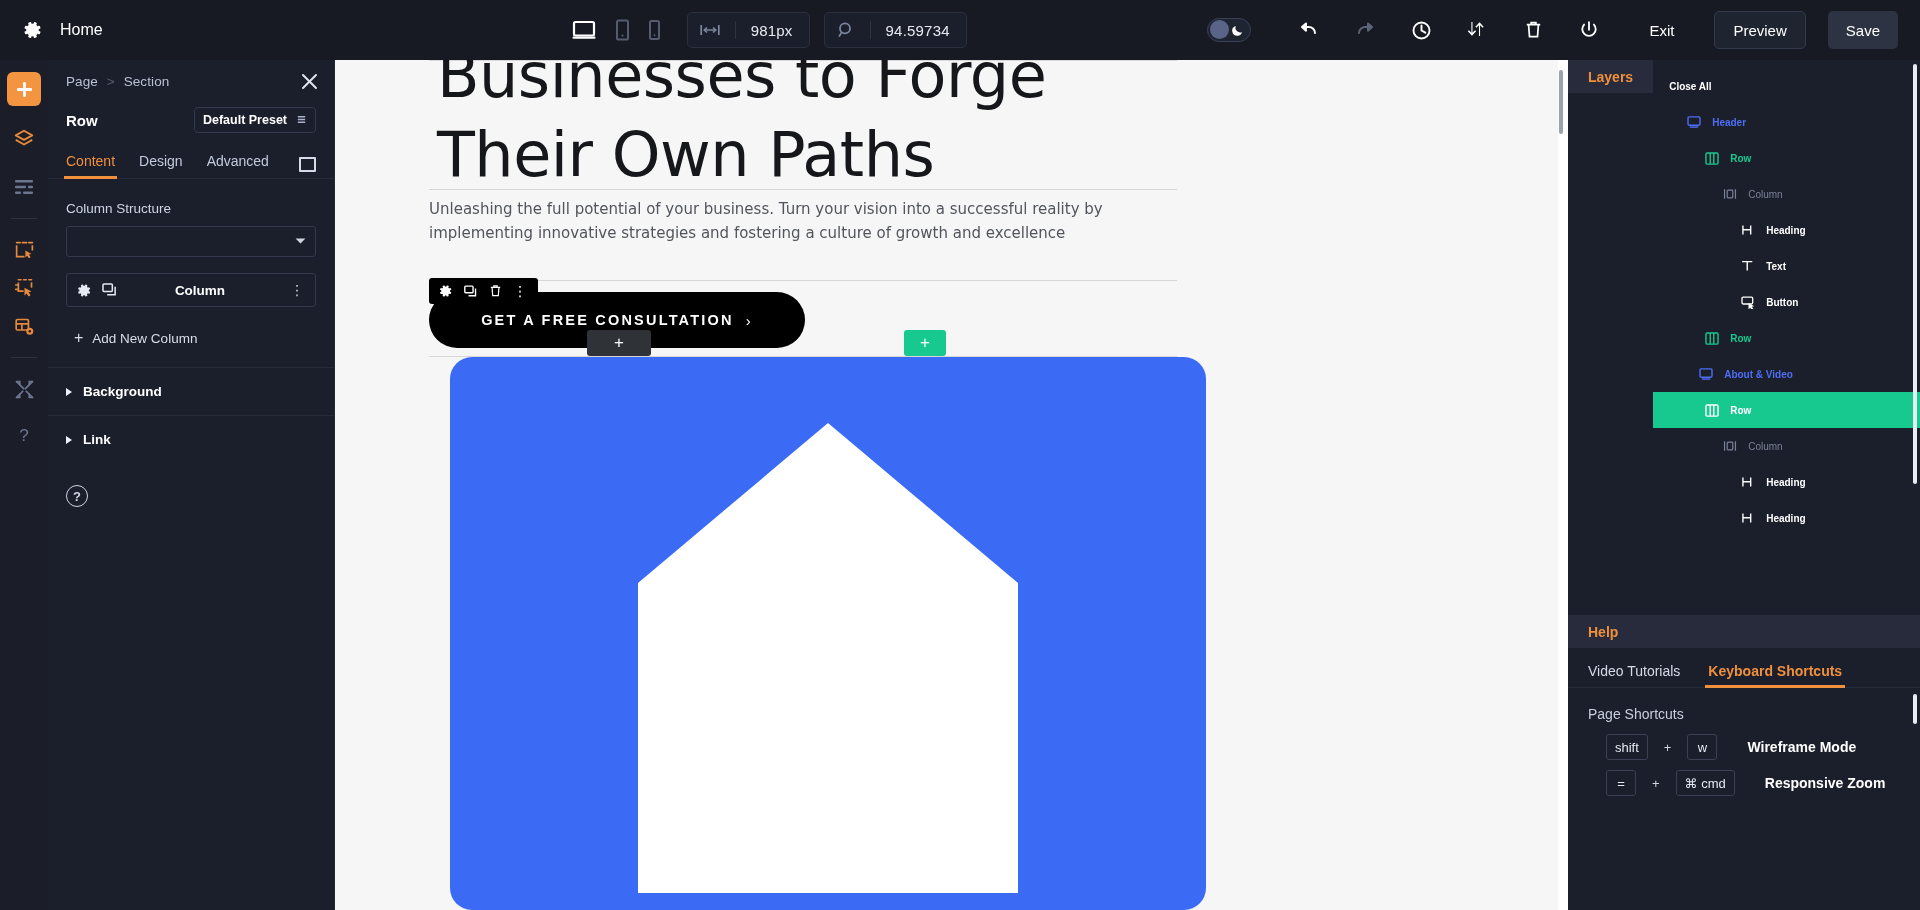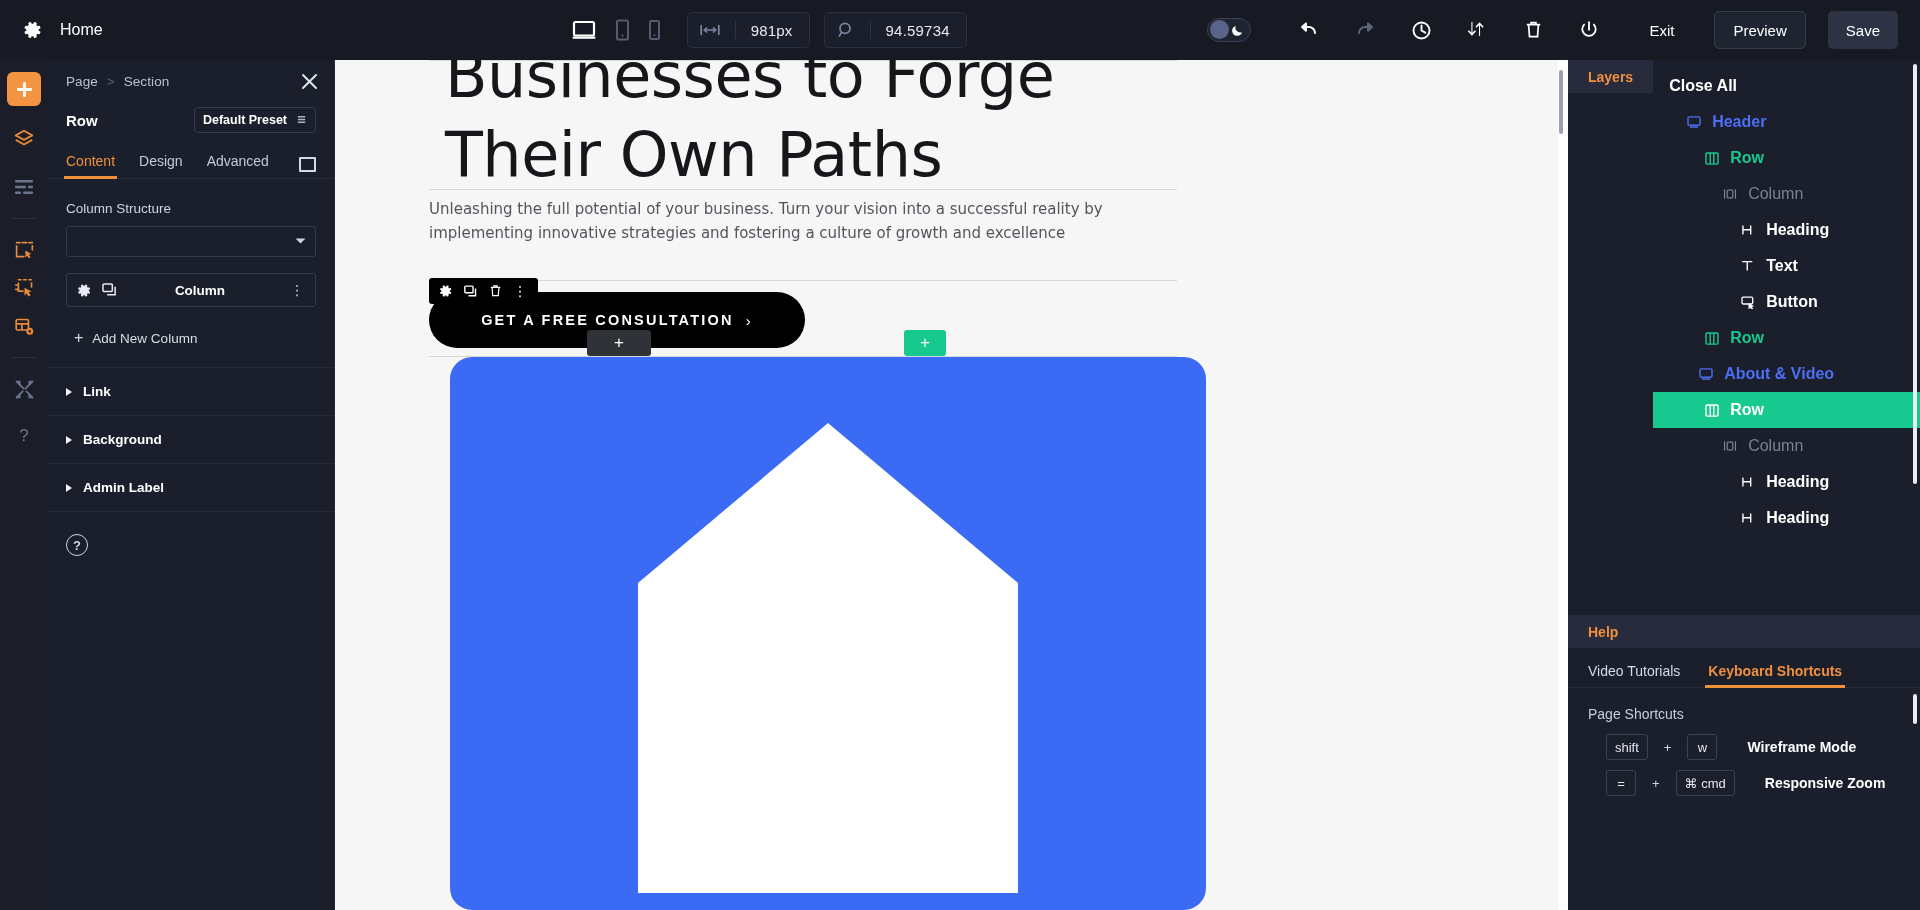--- a/index.html
+++ b/index.html
@@ -198,21 +198,21 @@
   }
   .cv-scrollbar i {
     position: absolute; top: 10px; left: 1px; width: 4px; height: 64px;
     background: #9aa0ad; border-radius: 2px; display: block;
   }
   .cv-inner {
     position: absolute; left: 0; top: 0; width: 1223px; height: 850px;
     background: #f6f6f6;
   }
   .hero-wrap {
-    position: absolute; left: 110px; top: 0px; width: 748px;
+    position: absolute; left: 102px; top: 0px; width: 748px;
   }
   .hero-h1 {
     font-family: "DejaVu Sans", sans-serif;
     font-size: 62px; line-height: 1.28; font-weight: 400;
     color: #16171a; letter-spacing: -0.5px;
     white-space: nowrap;
   }
   .hero-h1 .l1 { display:block; margin-top: -24px; }
   .hbox-line {
     position: absolute; left: 94px; width: 748px; height: 1px; background: #d7d7d7;
@@ -289,21 +289,21 @@
   .lay-search .si { color: #b3bace; display: flex; }
   .lay-search .sinput {
     flex: 1; background: transparent; border: none; outline: none;
     color: #c3c9da; font-size: 14px; font-family: "Liberation Sans", sans-serif;
   }
   .lay-search .sinput::placeholder { color: #c3c9da; }
   .lay-filter { color: #eef1f7; cursor: pointer; display: flex; }
   .lay-tree { flex: 1; overflow: hidden; position: relative; padding-top: 8px; }
   .lay-row {
     height: 36px; display: flex; align-items: center; gap: 9px;
-    font-size: 16px; cursor: pointer; padding-right: 12px;
+    font-size: 10px; cursor: pointer; padding-right: 12px;
   }
   .lay-row .lico { display: flex; align-items: center; width: 16px; }
   .lay-row.closeall { color: #ffffff; font-weight: 700; padding-left: 16px; }
   .lay-row.section { color: #4d6ef5; font-weight: 700; }
   .lay-row.rowr { color: #17c98e; font-weight: 700; }
   .lay-row.column { color: #7a8197; }
   .lay-row.module { color: #ffffff; font-weight: 700; }
   .lay-row.selected { background: #17c98e; color: #ffffff; font-weight: 700; }
   .lay-scroll {
     position: absolute; right: 3px; top: 4px; width: 4px; height: 420px;
@@ -580,29 +580,25 @@
       </div>
 
       <div class="addnew">
         <span class="plus">+</span>
         <span>Add New Column</span>
       </div>
     </div>
 
     <div class="acc">
       <span class="tri"></span>
-      <span>Link</span>
+      <span>Background</span>
     </div>
     <div class="acc">
       <span class="tri"></span>
-      <span>Background</span>
-    </div>
-    <div class="acc" style="border-bottom:1px solid #262b3a">
-      <span class="tri"></span>
-      <span>Admin Label</span>
+      <span>Link</span>
     </div>
 
     <div class="help-q">?</div>
   </div>
 
   <div class="canvas">
     <div class="cv-inner">
 
       <div class="hbox-line" style="top:0px"></div>
 

